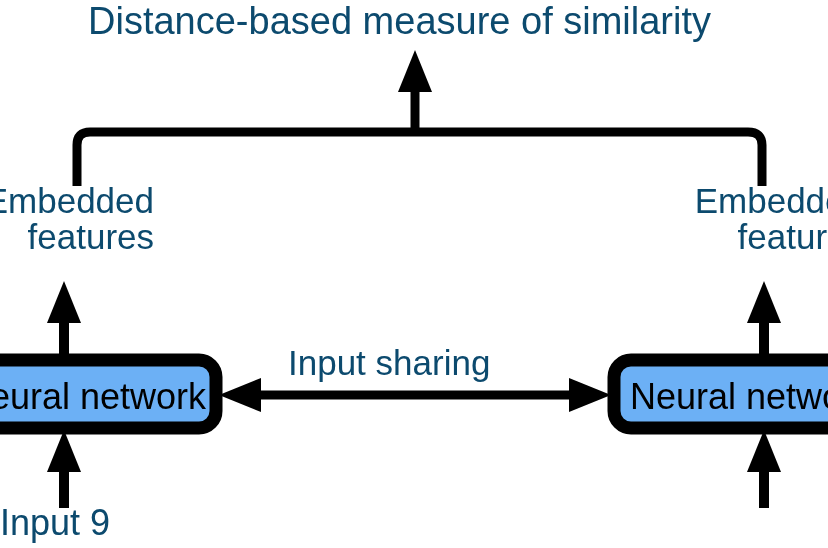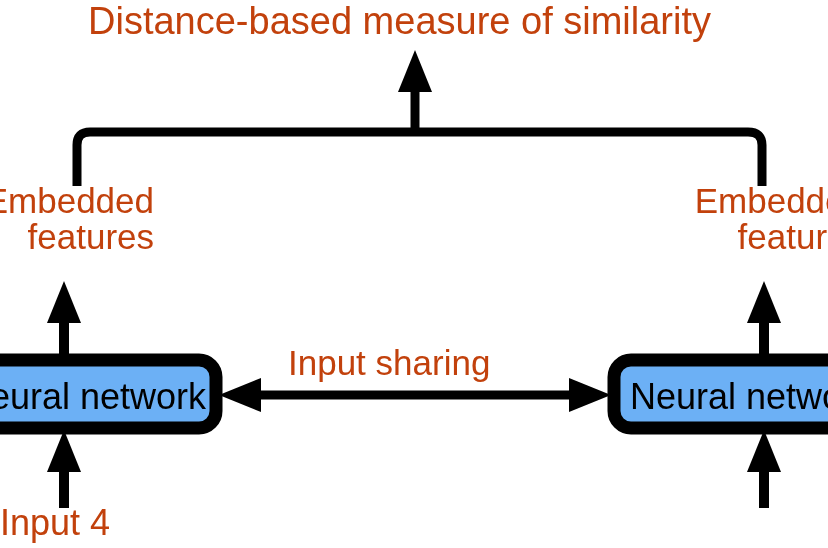--- a/index.html
+++ b/index.html
@@ -19,21 +19,21 @@
   }
   #diagram-svg {
     position: absolute;
     left: 0;
     top: 0;
     width: 828px;
     height: 548px;
   }
   .lbl {
     position: absolute;
-    color: #c2410c;
+    color: #0c4a6e;
     white-space: pre;
     line-height: 1.02;
     font-family: "Liberation Sans", sans-serif;
   }
   #title-label {
     left: 88px;
     top: 2px;
     font-size: 38px;
   }
   #embedded-left-label {
@@ -136,16 +136,16 @@
   <div class="lbl" id="embedded-left-label"><span>Embedded</span><br><span>features</span></div>
 
   <div class="lbl" id="embedded-right-label"><span>Embedded</span><br><span>features</span></div>
 
   <div class="box-text" id="box-left-text">Neural network</div>
 
   <div class="box-text" id="box-right-text">Neural network</div>
 
   <div class="lbl" id="weight-sharing-label">Input sharing</div>
 
-  <div class="lbl" id="input1-label">Input 4</div>
+  <div class="lbl" id="input1-label">Input 9</div>
 
 
 </div>
 
 </body></html>

